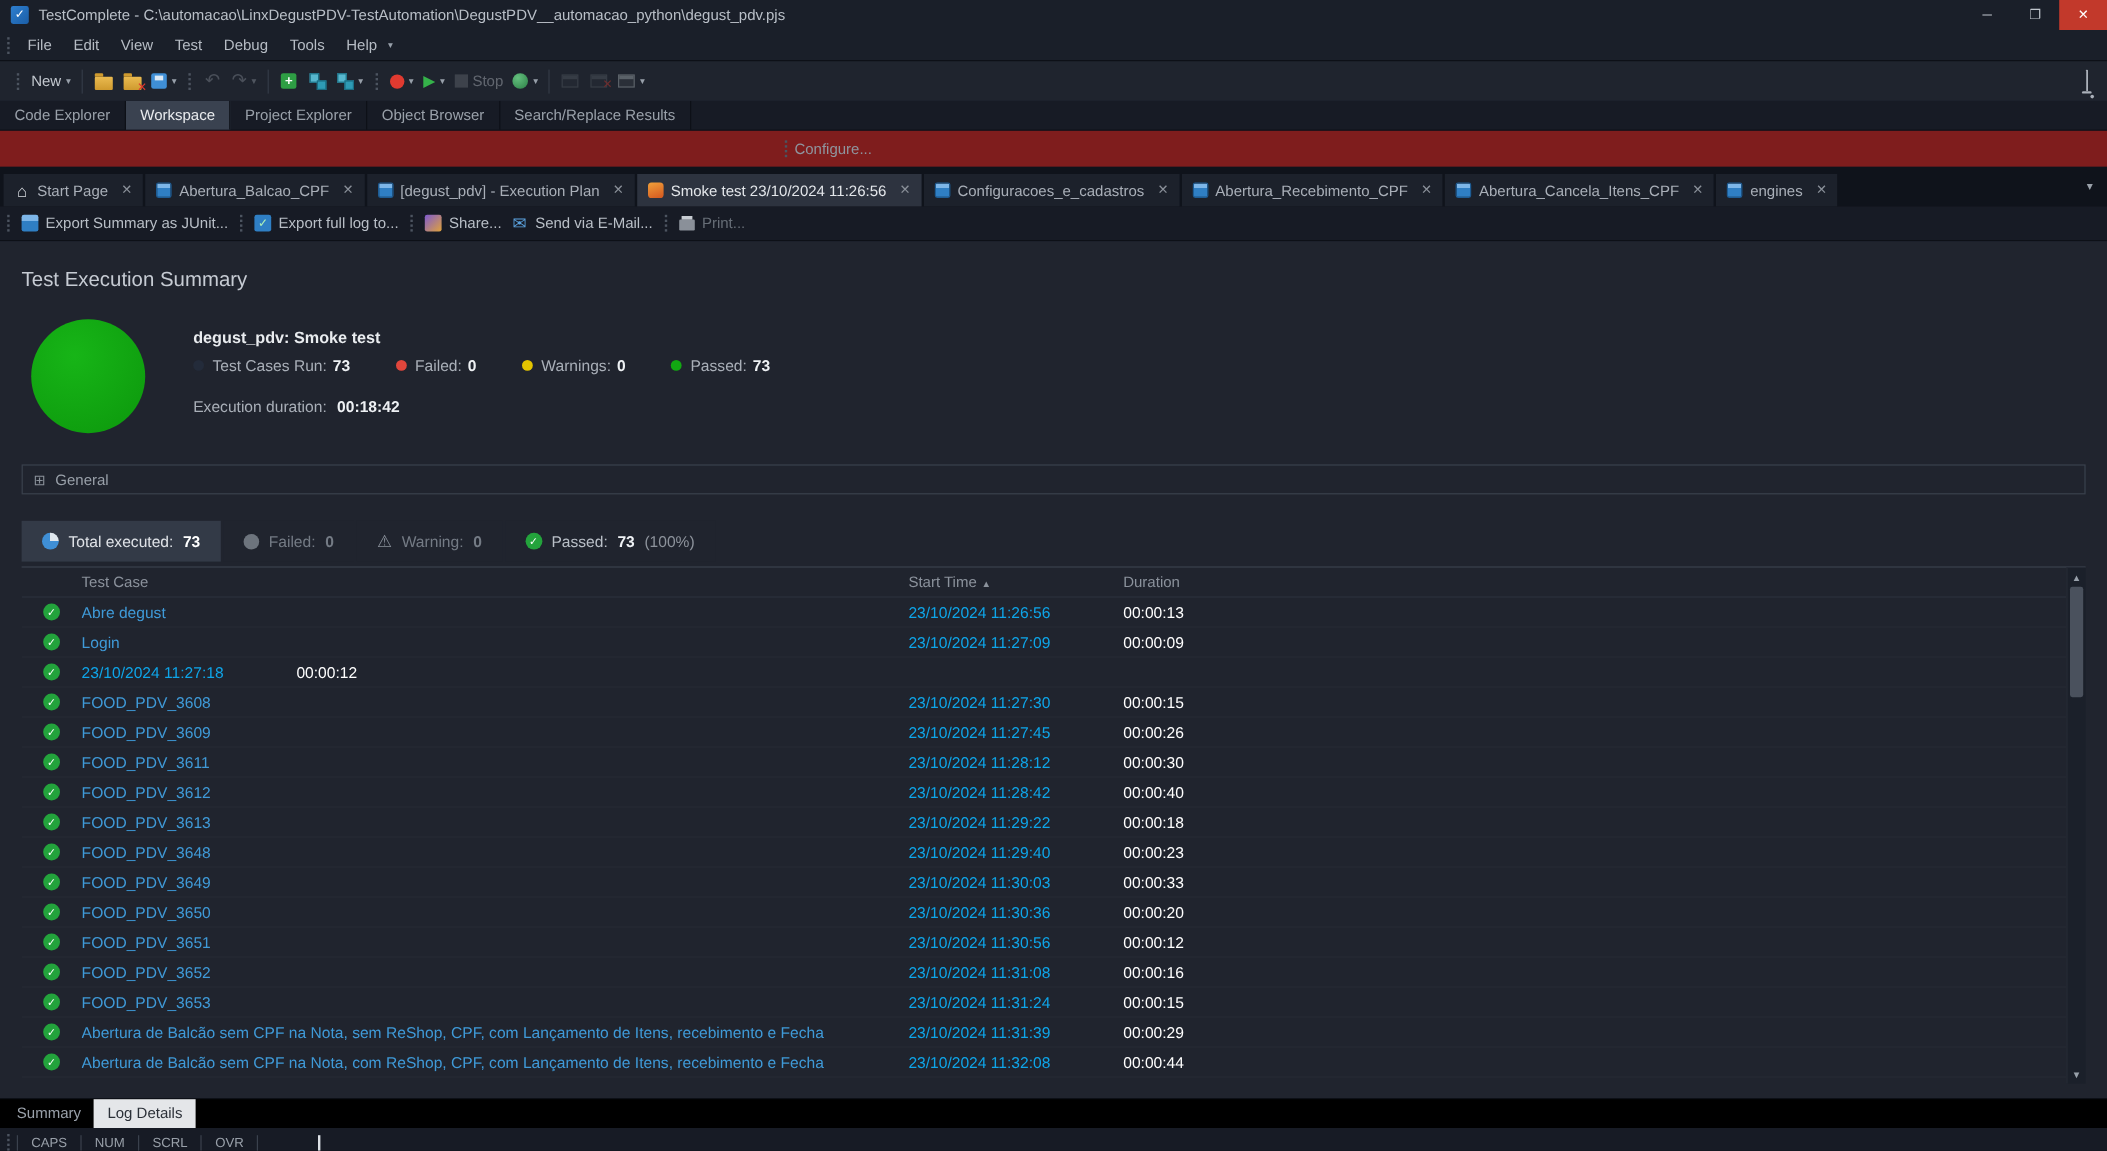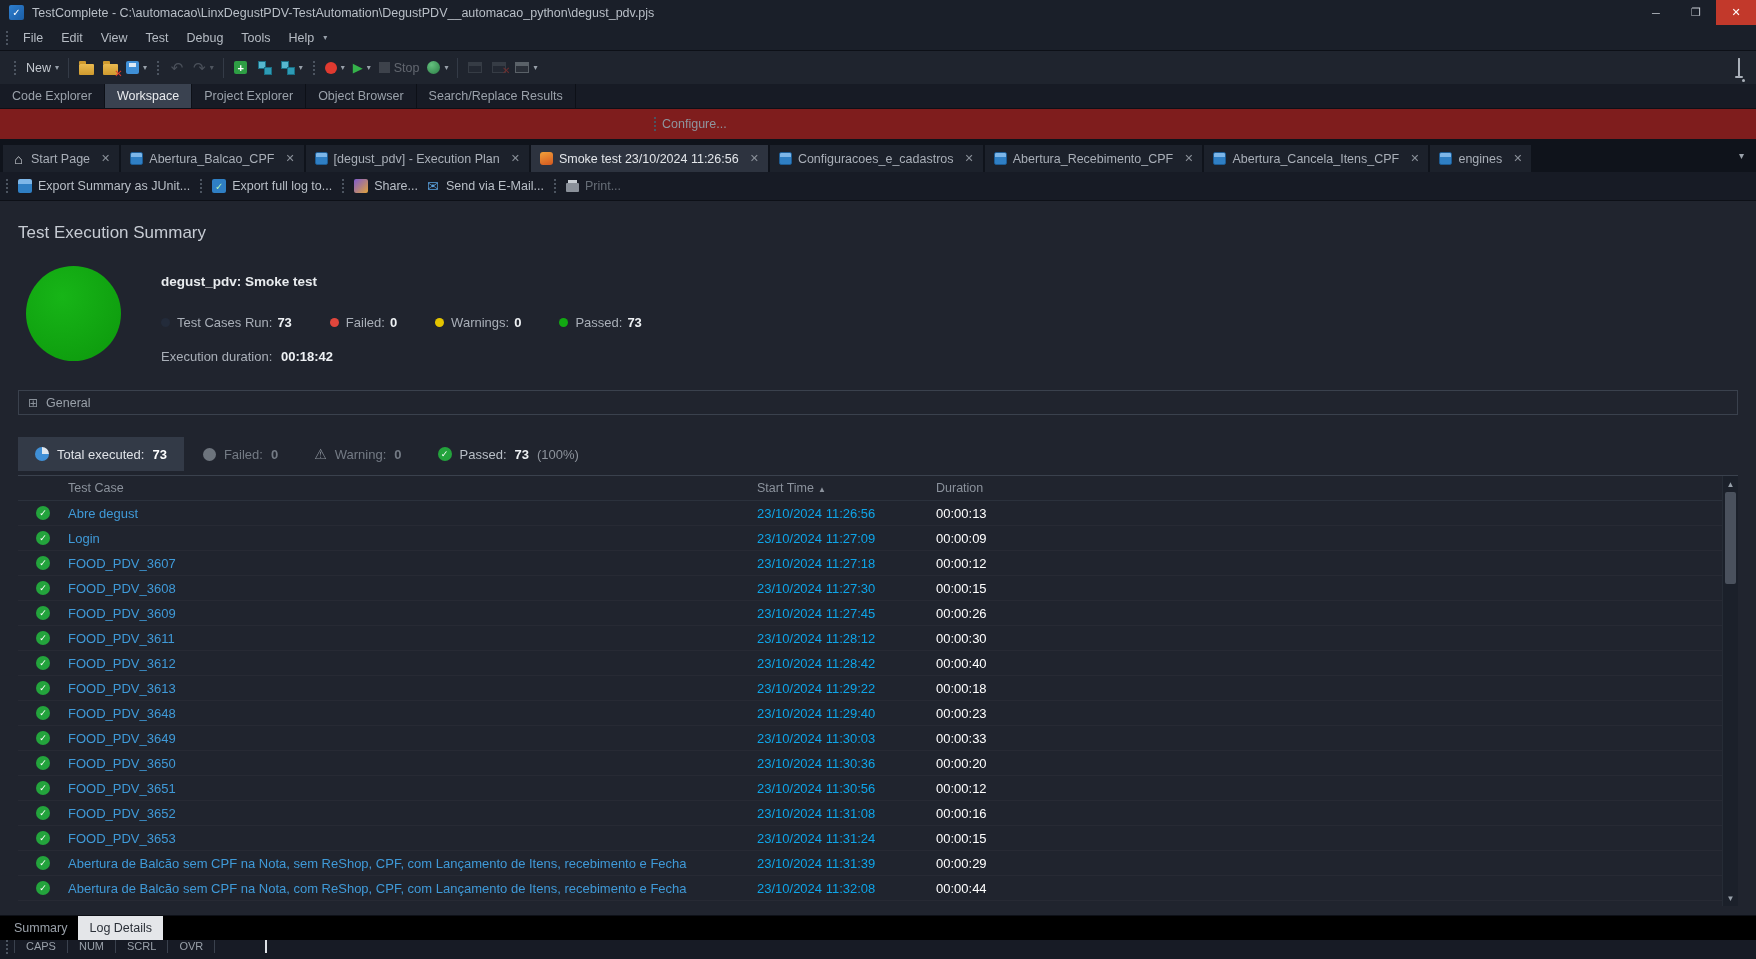--- a/index.html
+++ b/index.html
@@ -87,21 +87,21 @@
   .xi.print{background:#8a9099;width:13px;height:9px;border-radius:1px;position:relative;margin-top:2px}
   .xi.print::before{content:"";position:absolute;left:2px;top:-3px;width:9px;height:3px;background:#c7ccd2}
 
   
   .content{flex:1 1 auto;background:#20242e;position:relative;overflow:hidden}
   .heading{margin:22px 0 0 18px;font-size:17px;color:#c6cbd3;font-weight:400}
   .summary-row{display:flex;margin:23px 0 0 26px}
   .pie-circle{width:95px;height:95px;border-radius:50%;background:radial-gradient(circle at 38% 32%,#17b517,#0c970c);flex:0 0 auto}
   .sum-col{margin-left:40px;padding-top:8px}
   .test-name{font-size:13.5px;font-weight:700;color:#e9ecef}
-  .stats-line{display:flex;align-items:center;margin-top:26px;font-size:13px;color:#a9afb8}
+  .stats-line{display:flex;align-items:center;margin-top:8px;font-size:13px;color:#a9afb8}
   .stat{display:flex;align-items:center;margin-right:38px}
   .dot{width:9px;height:9px;border-radius:50%;margin-right:7px;flex:0 0 auto}
   .dot.run{background:#232b3a}
   .dot.failed{background:#e0463c}
   .dot.warn{background:#e3c400}
   .dot.pass{background:#12a812}
   .stat b,.duration-line b{color:#eef1f4;margin-left:5px;font-weight:700}
   .duration-line{margin-top:19px;font-size:13px;color:#a9afb8}
 
   .general-bar{margin:26px 18px 0;height:25px;border:1px solid #3a414d;display:flex;align-items:center;
@@ -140,21 +140,21 @@
   .vscroll{width:16px;background:#1b202a;display:flex;flex-direction:column;align-items:center;border-left:1px solid #262c36;flex:0 0 auto}
   .varrow{height:16px;width:100%;display:flex;align-items:center;justify-content:center;color:#98a0aa;font-size:8px}
   .vtrack{flex:1;width:100%;position:relative}
   .vthumb{position:absolute;top:0;left:2px;right:2px;height:92px;background:#4a515d;border-radius:2px}
 
   
   .bottom-tabs{height:25px;background:#000000;border-top:1px solid #0d1017;display:flex;align-items:stretch;
     font-size:12.5px;flex:0 0 auto;padding-left:3px}
   .btab{display:flex;align-items:center;padding:0 11px;color:#9aa1aa}
   .btab.light{background:#e4e6e9;color:#2b3038}
-  .statusbar{height:19px;background:#171b25;display:flex;align-items:flex-start;font-size:11px;color:#99a0a9;flex:0 0 auto}
+  .statusbar{height:19px;background:#171b25;display:flex;align-items:flex-end;font-size:11px;color:#99a0a9;flex:0 0 auto}
   .ssep{width:1px;height:13px;background:#3a414d}
   .sitem{padding:0 11px}
   .cursor-tick{width:2px;height:13px;background:#dde1e6;margin-left:50px}
 </style>
 </head>
 <body>
 
 <div class="window">
 
   <div class="titlebar">
@@ -432,21 +432,20 @@
               </span>
     <span class="cell-name"><a href="#" class="tc-link">Login</a></span>
     <span class="cell-start">23/10/2024 11:27:09</span>
     <span class="cell-dur">00:00:09</span>
   </div>
 
   <div class="trow">
     <span class="cell-icon">
                 <span class="chk">✓</span>
               </span>
-    <span class="cell-name"><a href="#" class="tc-link">FOOD_PDV_3607</a></span>
     <span class="cell-start">23/10/2024 11:27:18</span>
     <span class="cell-dur">00:00:12</span>
   </div>
 
   <div class="trow">
     <span class="cell-icon">
                 <span class="chk">✓</span>
               </span>
     <span class="cell-name"><a href="#" class="tc-link">FOOD_PDV_3608</a></span>
     <span class="cell-start">23/10/2024 11:27:30</span>

